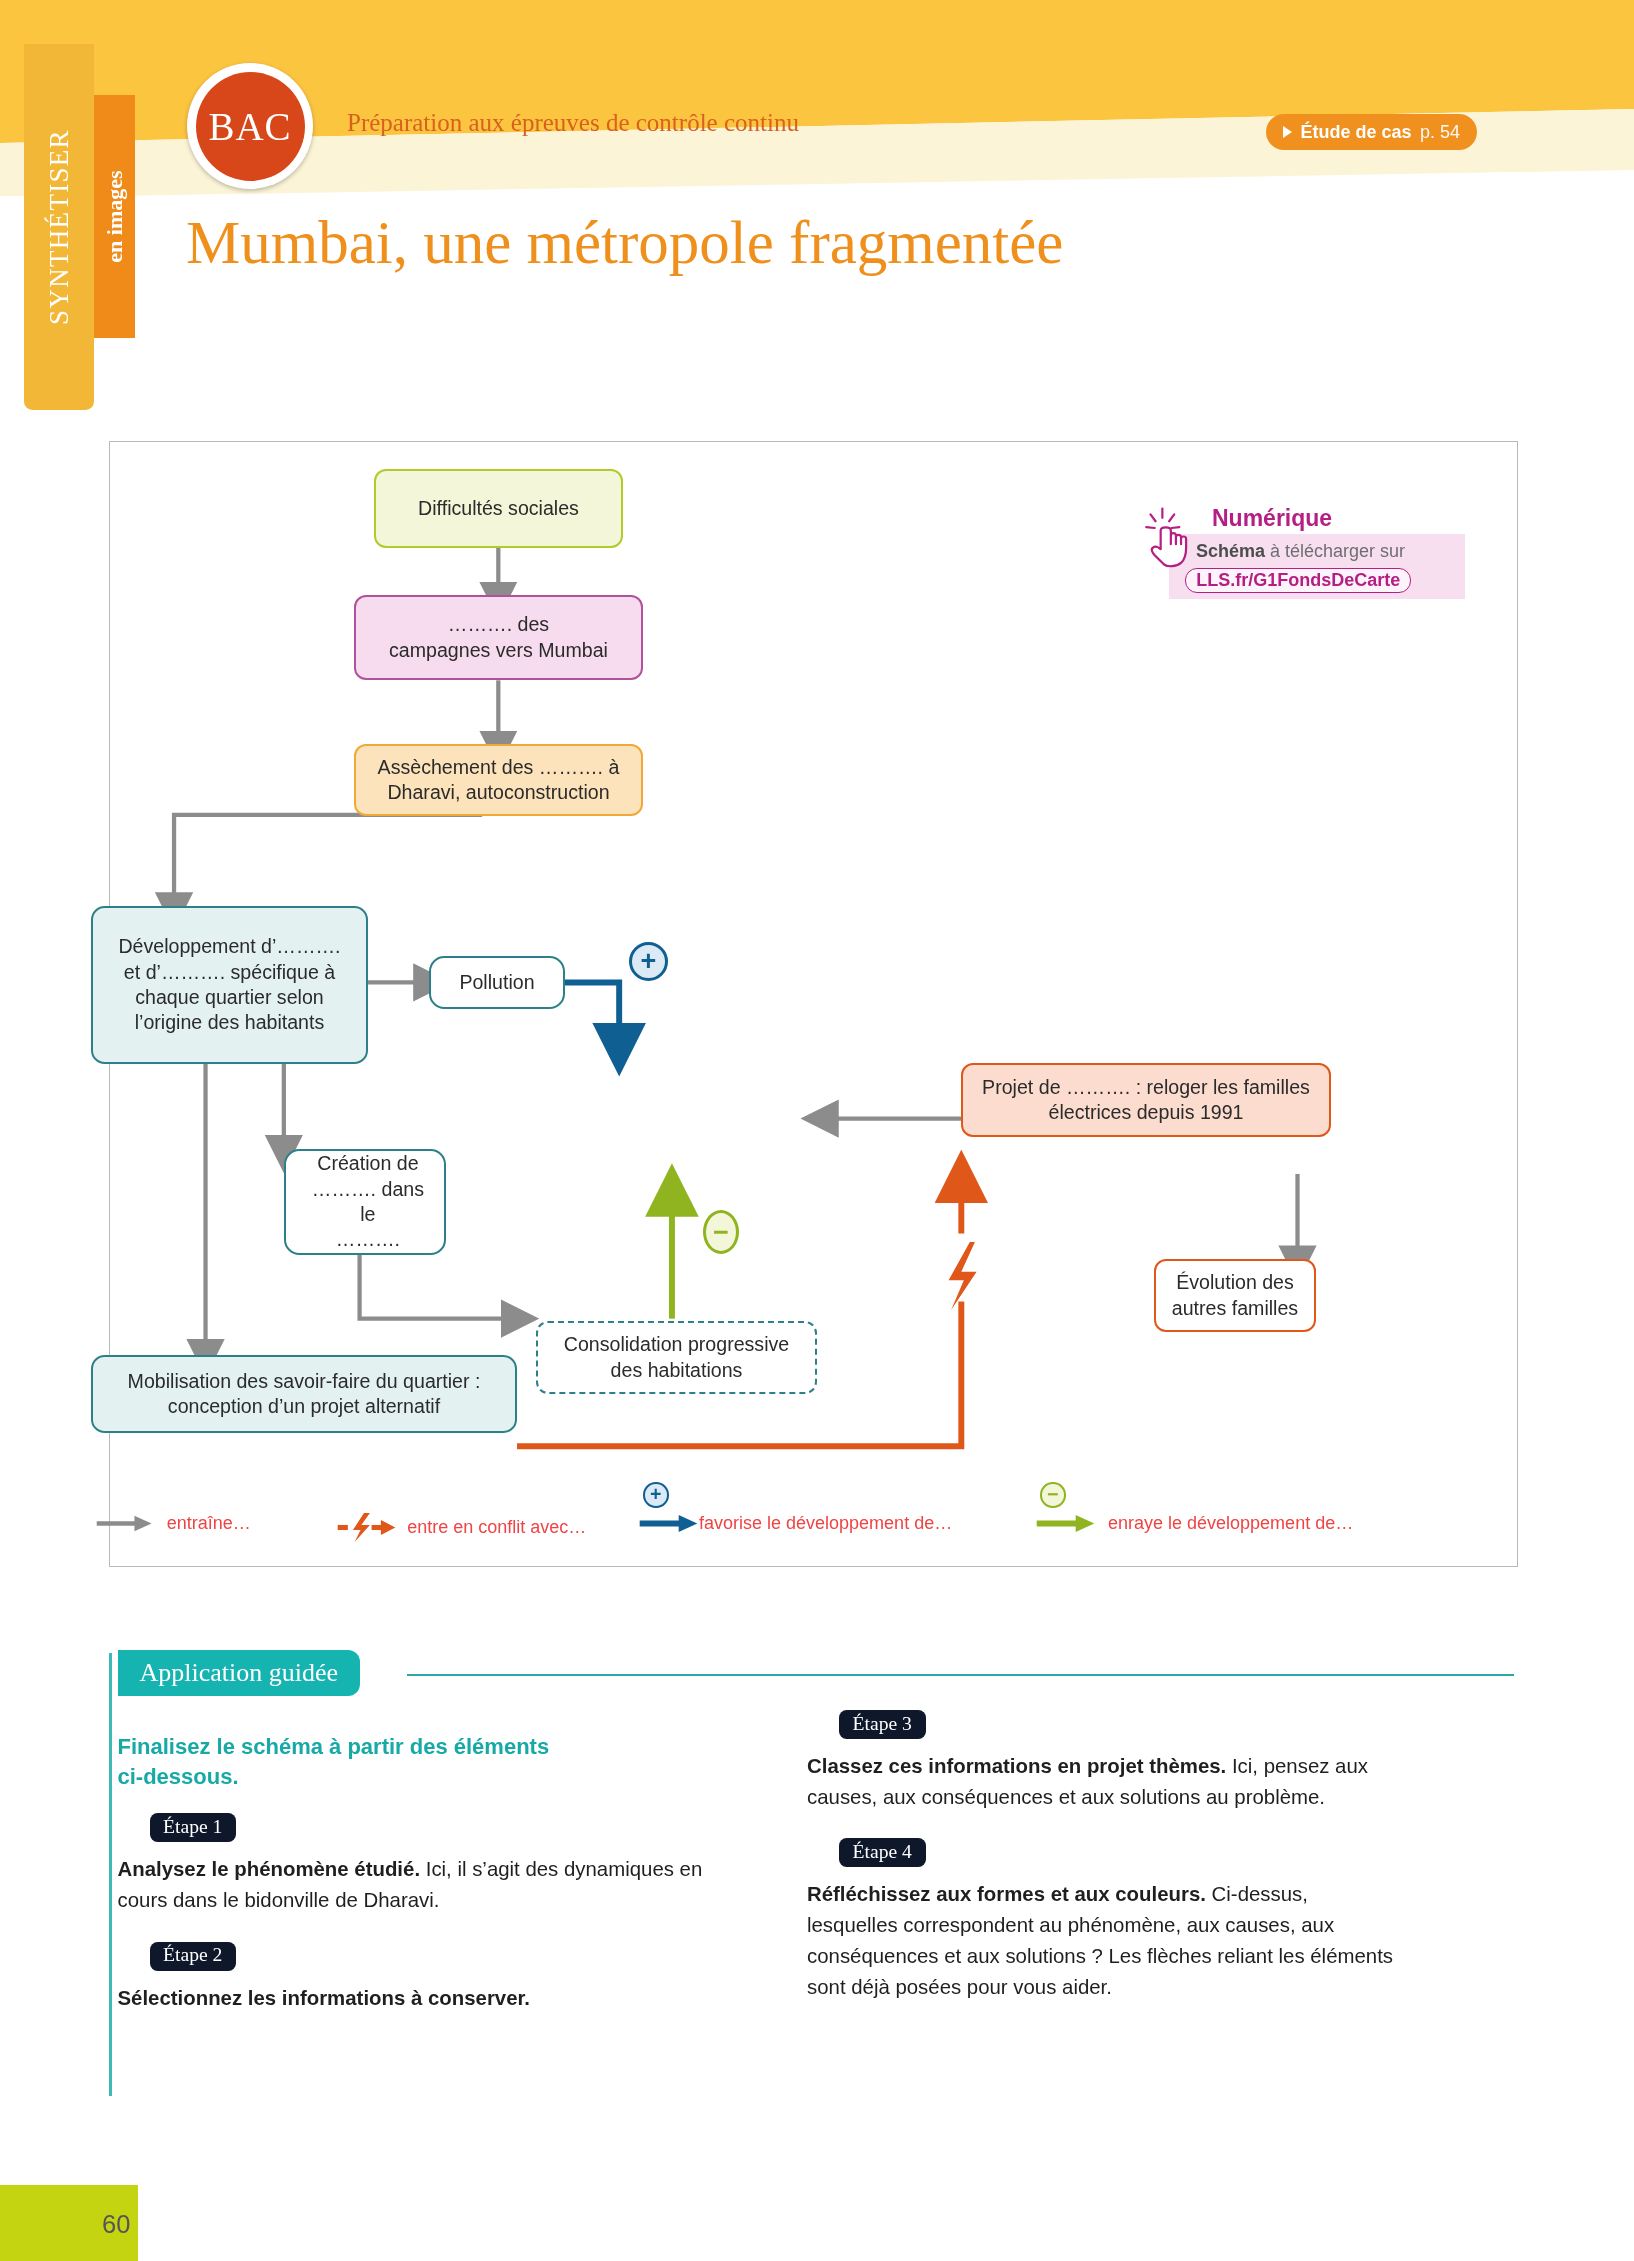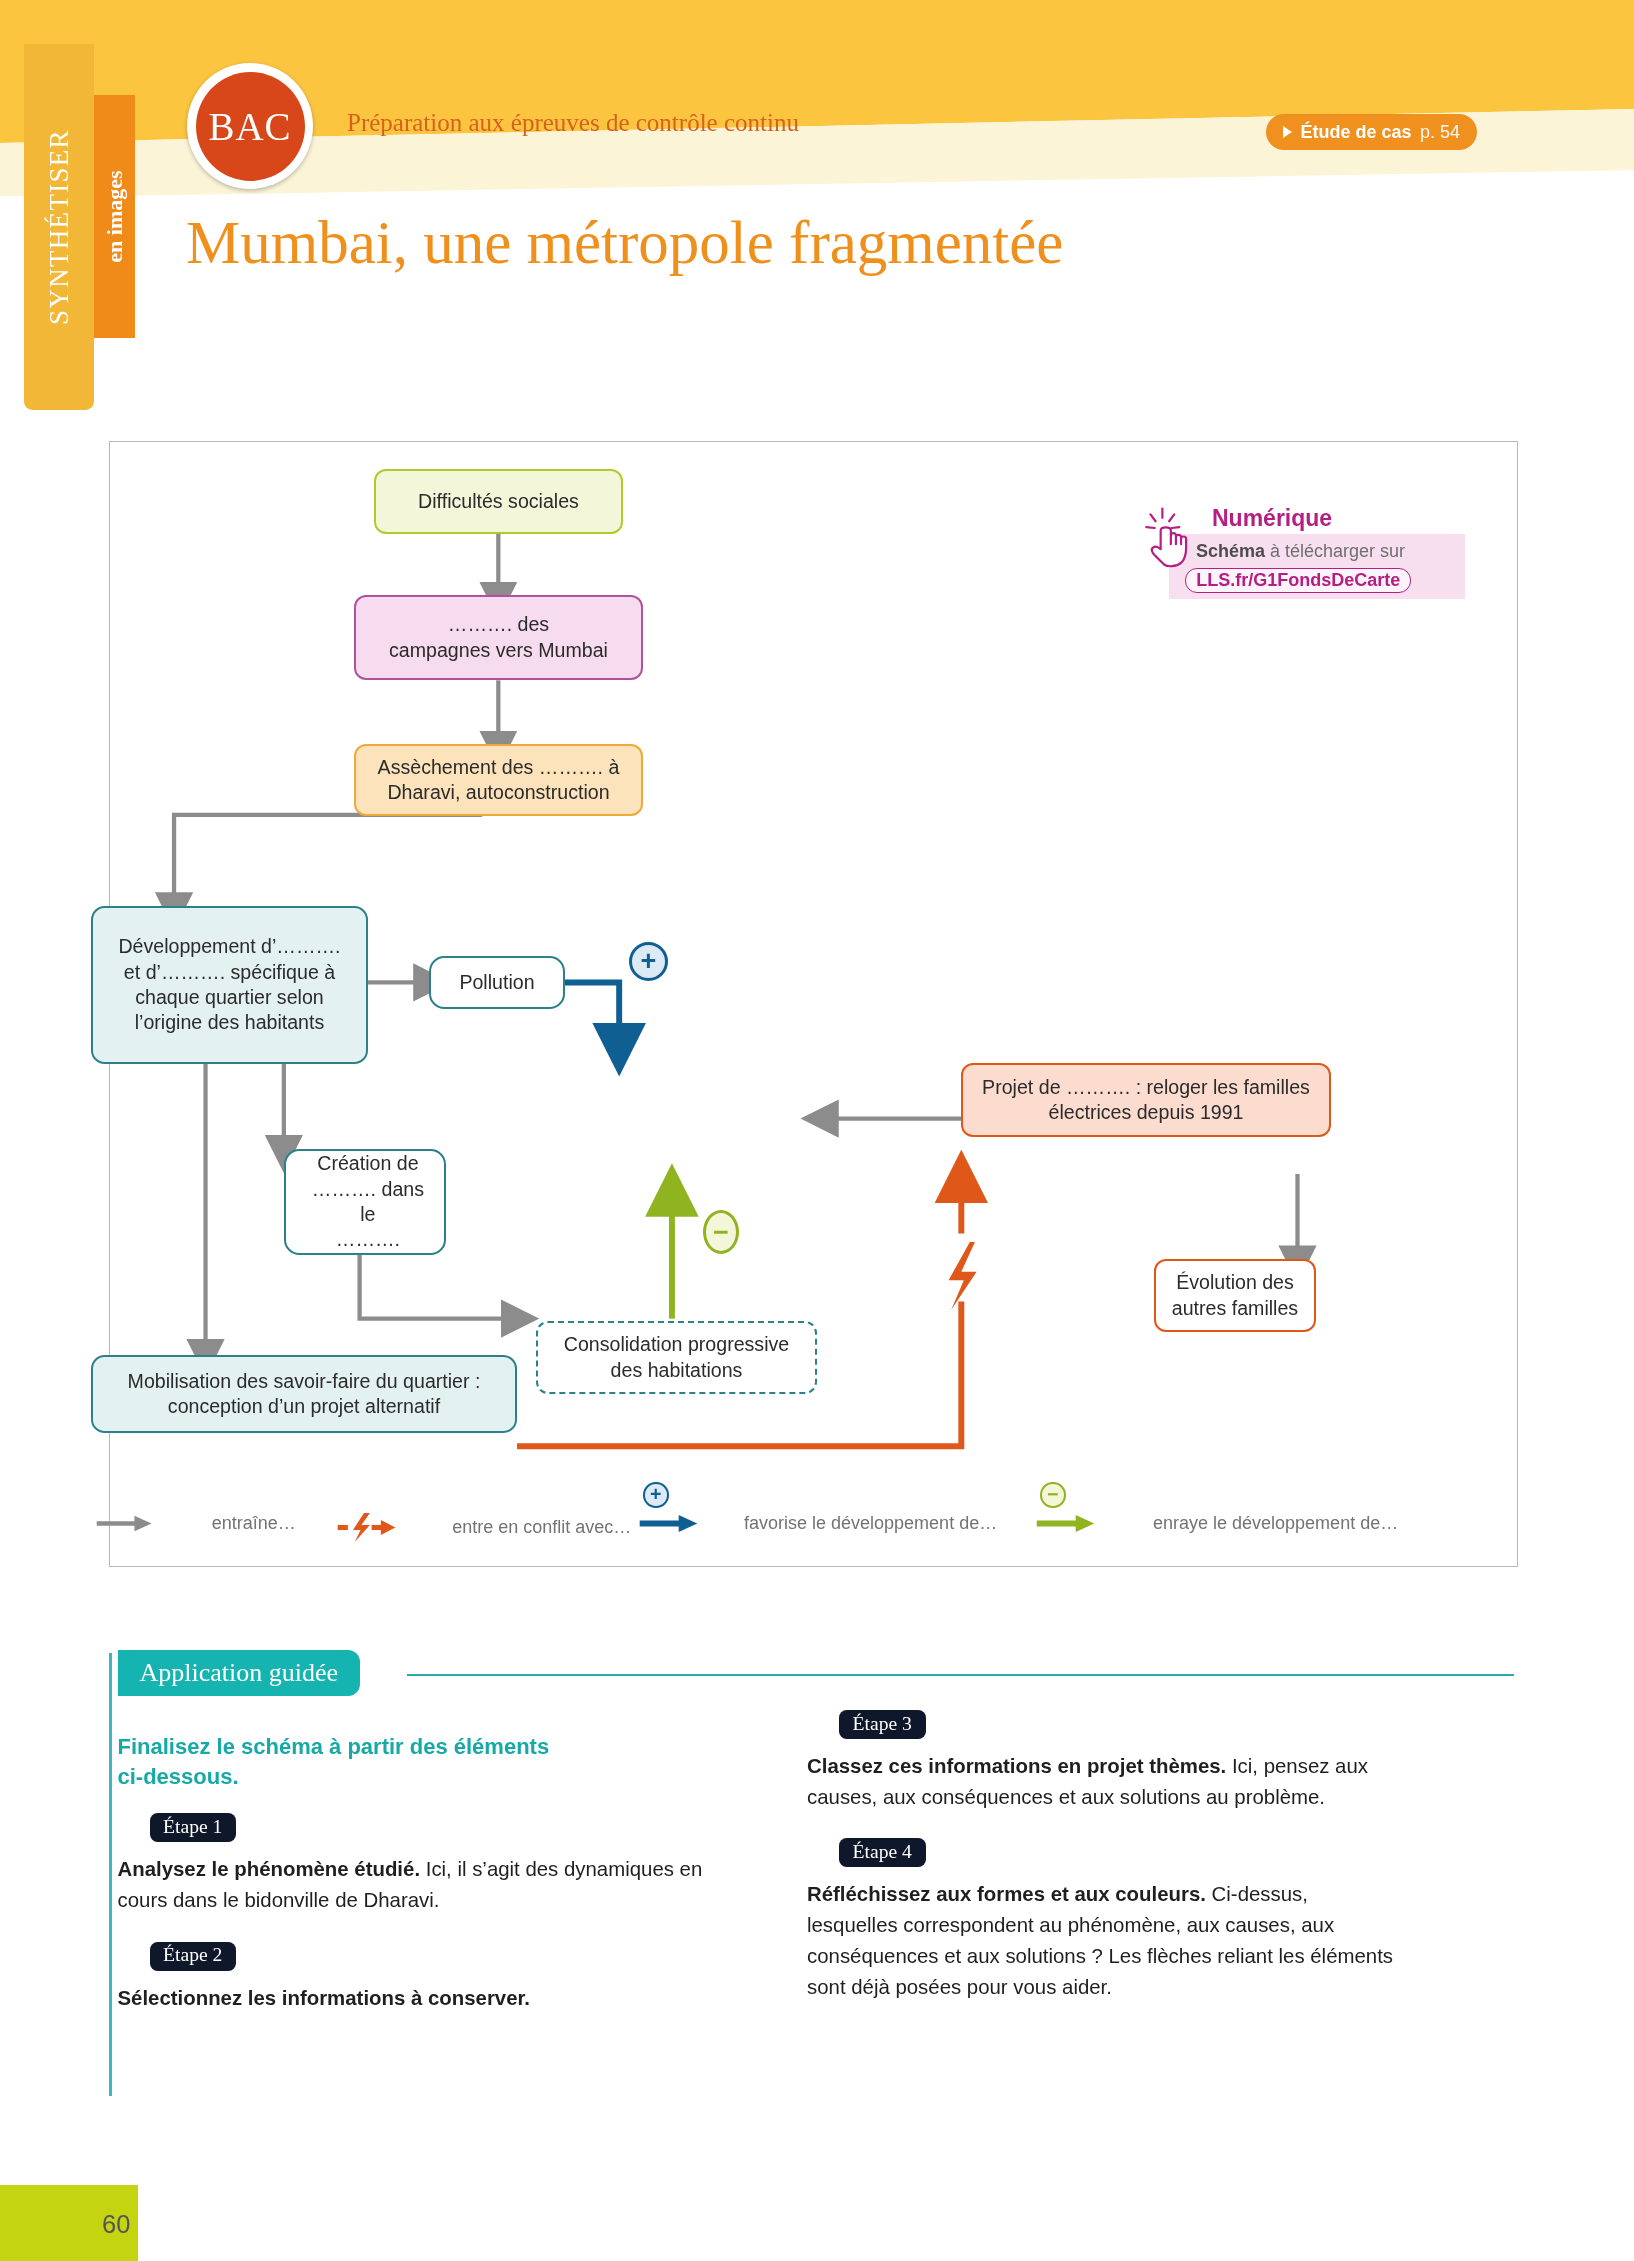--- a/index.html
+++ b/index.html
@@ -146,23 +146,22 @@
     font-family:"Liberation Sans", sans-serif; font-size:18px; font-weight:700;
     white-space:nowrap; background:#fdf3fa;
   }
 
   
   #legend{
     position:absolute; left:0; top:1052px; width:100%; height:60px;
   }
   .lg-item{
     position:absolute; display:flex; align-items:center;
-    font-family:"Liberation Sans", sans-serif; font-size:18px; color:#737373;
+    font-family:"Liberation Sans", sans-serif; font-size:18px; color:#ef4444;
     white-space:nowrap;
-    gap:45px;
   }
   .lg-badge{
     position:absolute; width:25.5px; height:25.5px; border-radius:50%;
     display:flex; align-items:center; justify-content:center;
     font-family:"Liberation Sans", sans-serif; font-size:19.6px; font-weight:700;
   }
 
   
   #app-section{
     position:absolute; left:109px; top:1650px; width:1413px; height:451px;
@@ -274,21 +273,21 @@
 
     <path d="M533,635 L598,635 L598,705" stroke="#0f5f93" stroke-width="7" fill="none" marker-end="url(#ah-blue)"></path>
 
     <path d="M660,1030 L660,888" stroke="#8fb420" stroke-width="7" fill="none" marker-end="url(#ah-green)"></path>
 
     <path d="M478,1180 L1000,1180 L1000,1010" stroke="#e0571a" stroke-width="7" fill="none"></path>
     <path d="M1000,930 L1000,872" stroke="#e0571a" stroke-width="7" fill="none" marker-end="url(#ah-orange)"></path>
     <path d="M1010,940 L985,985 L1003,985 L988,1020 L1018,975 L1000,975 L1016,940 z" fill="#e0571a"></path>
   </svg>
 
-  <div class="node n-green" style="left:264px;  top:27px;  width:249px;  height:65px;">
+  <div class="node n-green" style="left:264px;  top:27px;  width:249px;  height:79px;">
     <span>Difficultés sociales</span>
   </div>
 
   <div class="node n-pink" style="left:244px; top:153px; width:289px; height:85px; flex-direction:column;">
     <span>………. des</span>
     <span>campagnes vers Mumbai</span>
   </div>
 
   <div class="node n-orange" style="left:244px; top:302px; width:289px; height:72px; flex-direction:column;">
     <span>Assèchement des ………. à</span>

